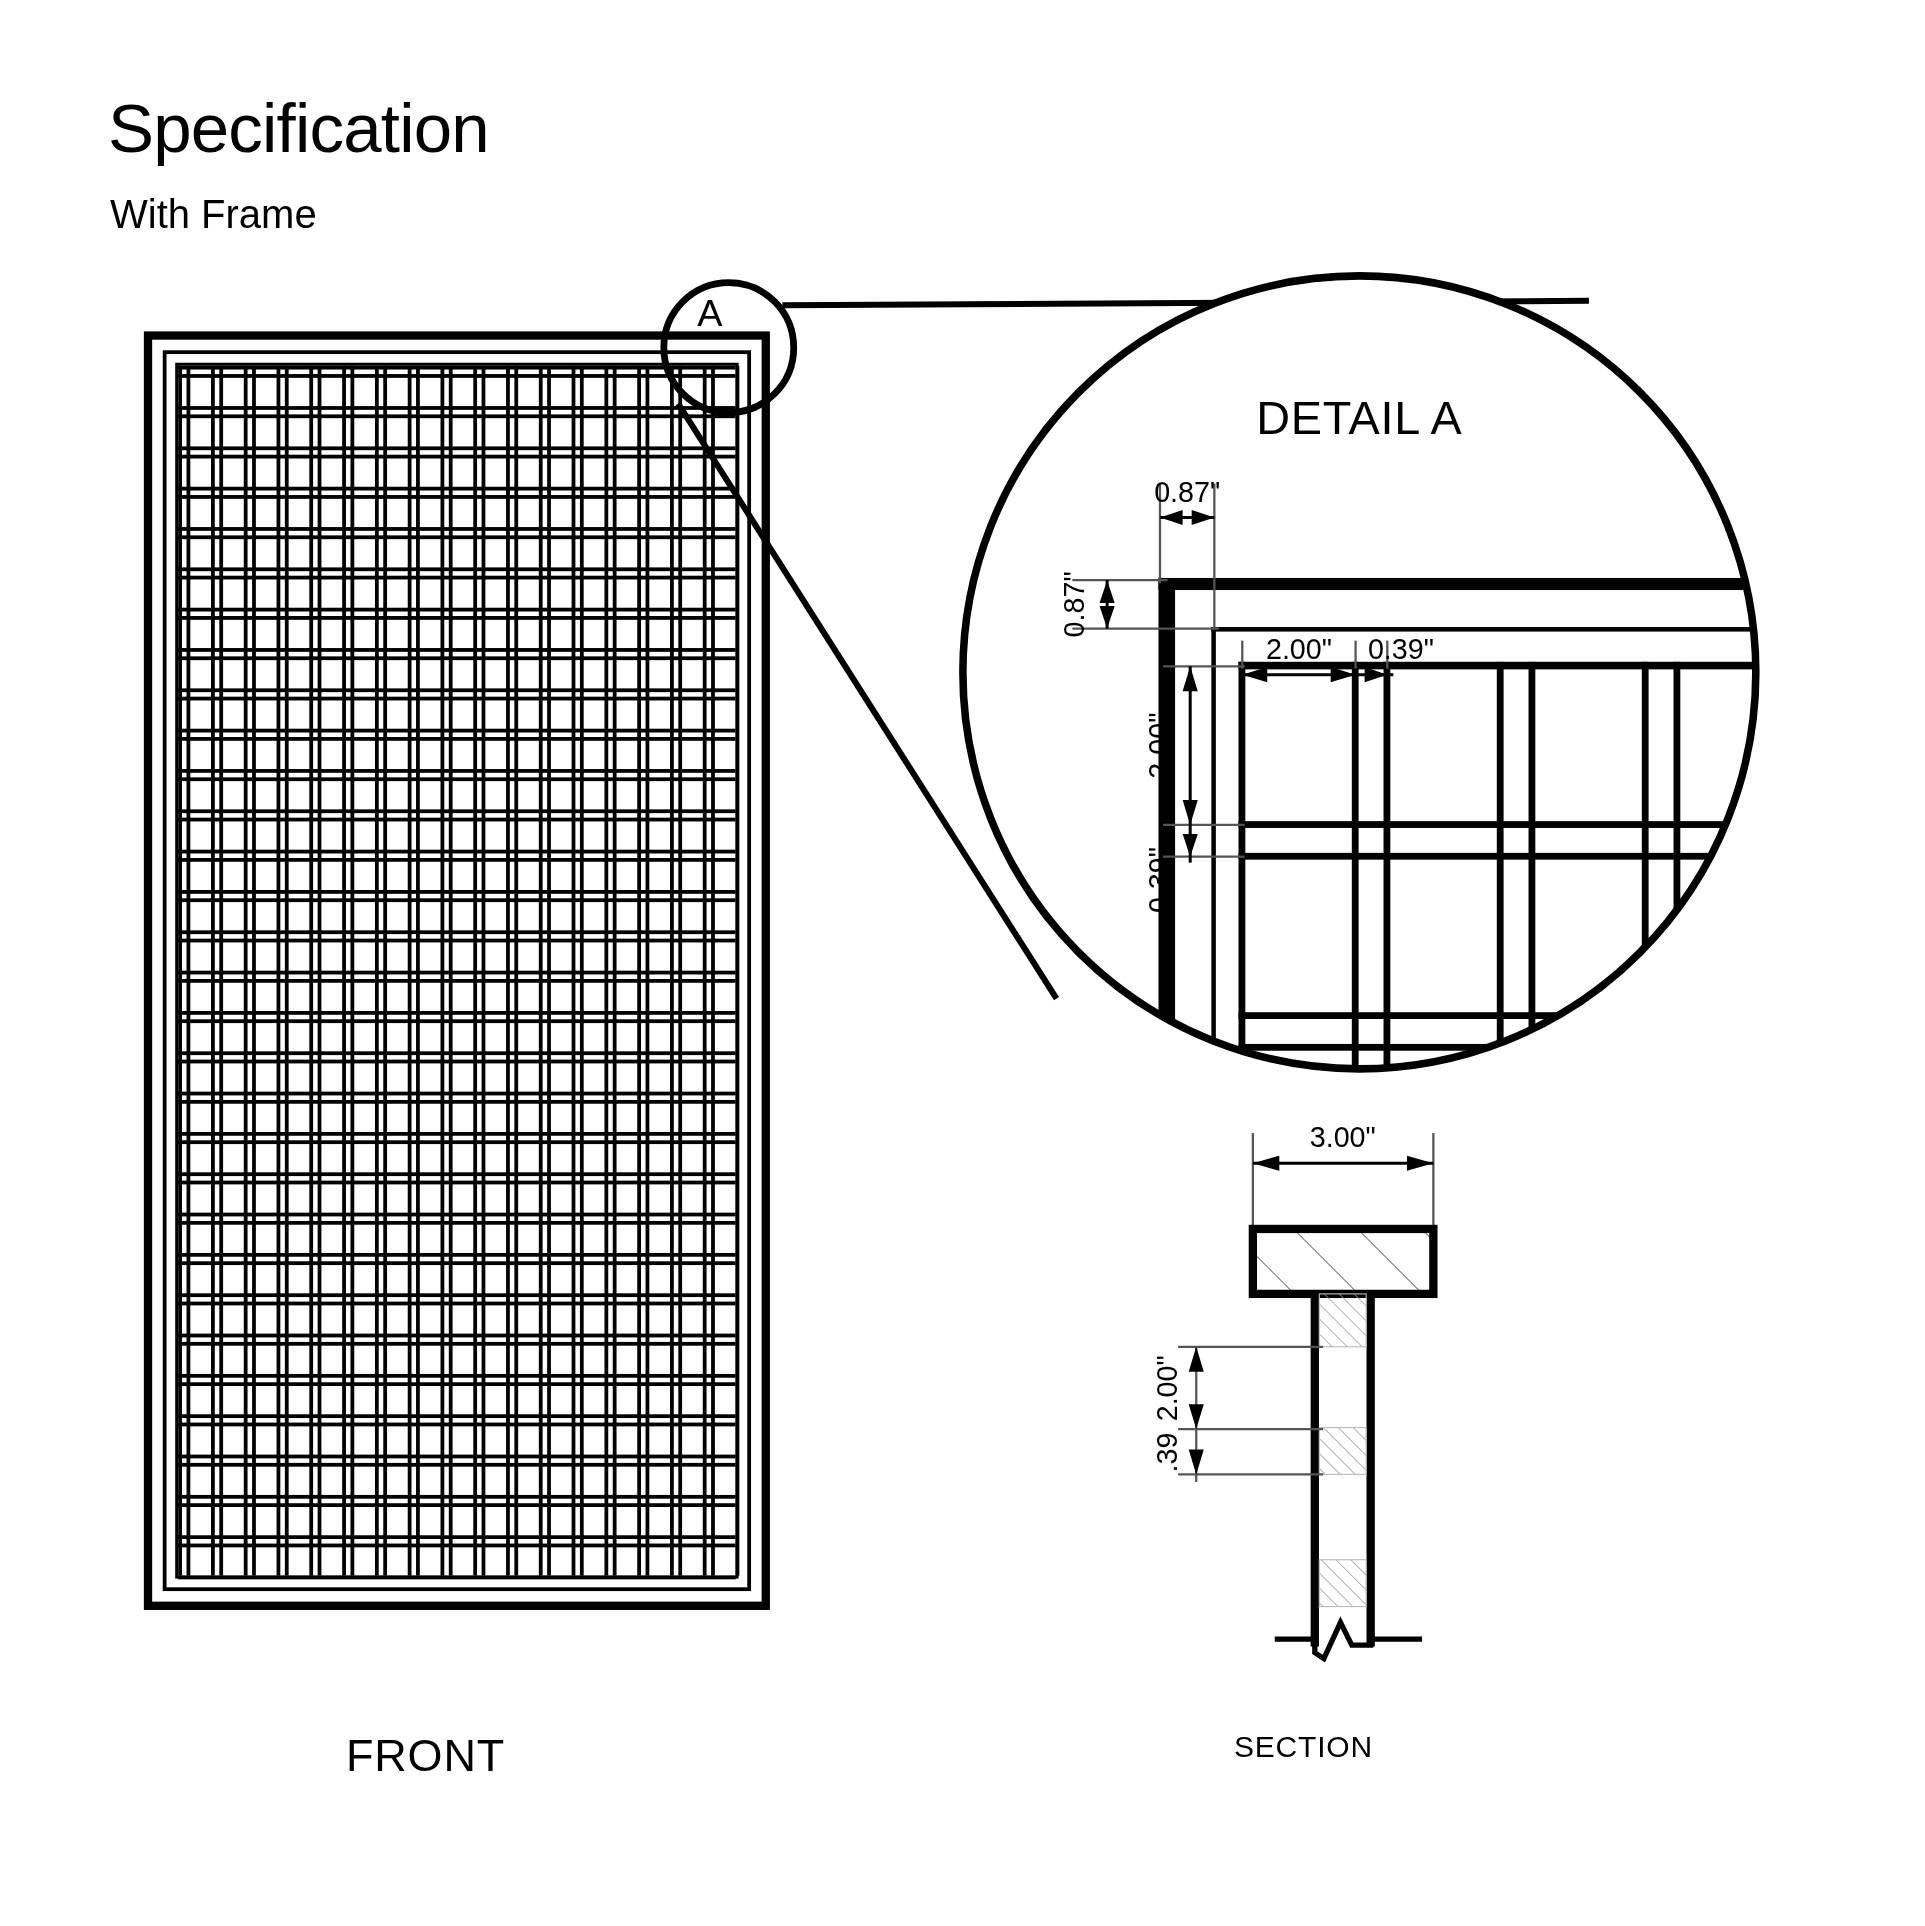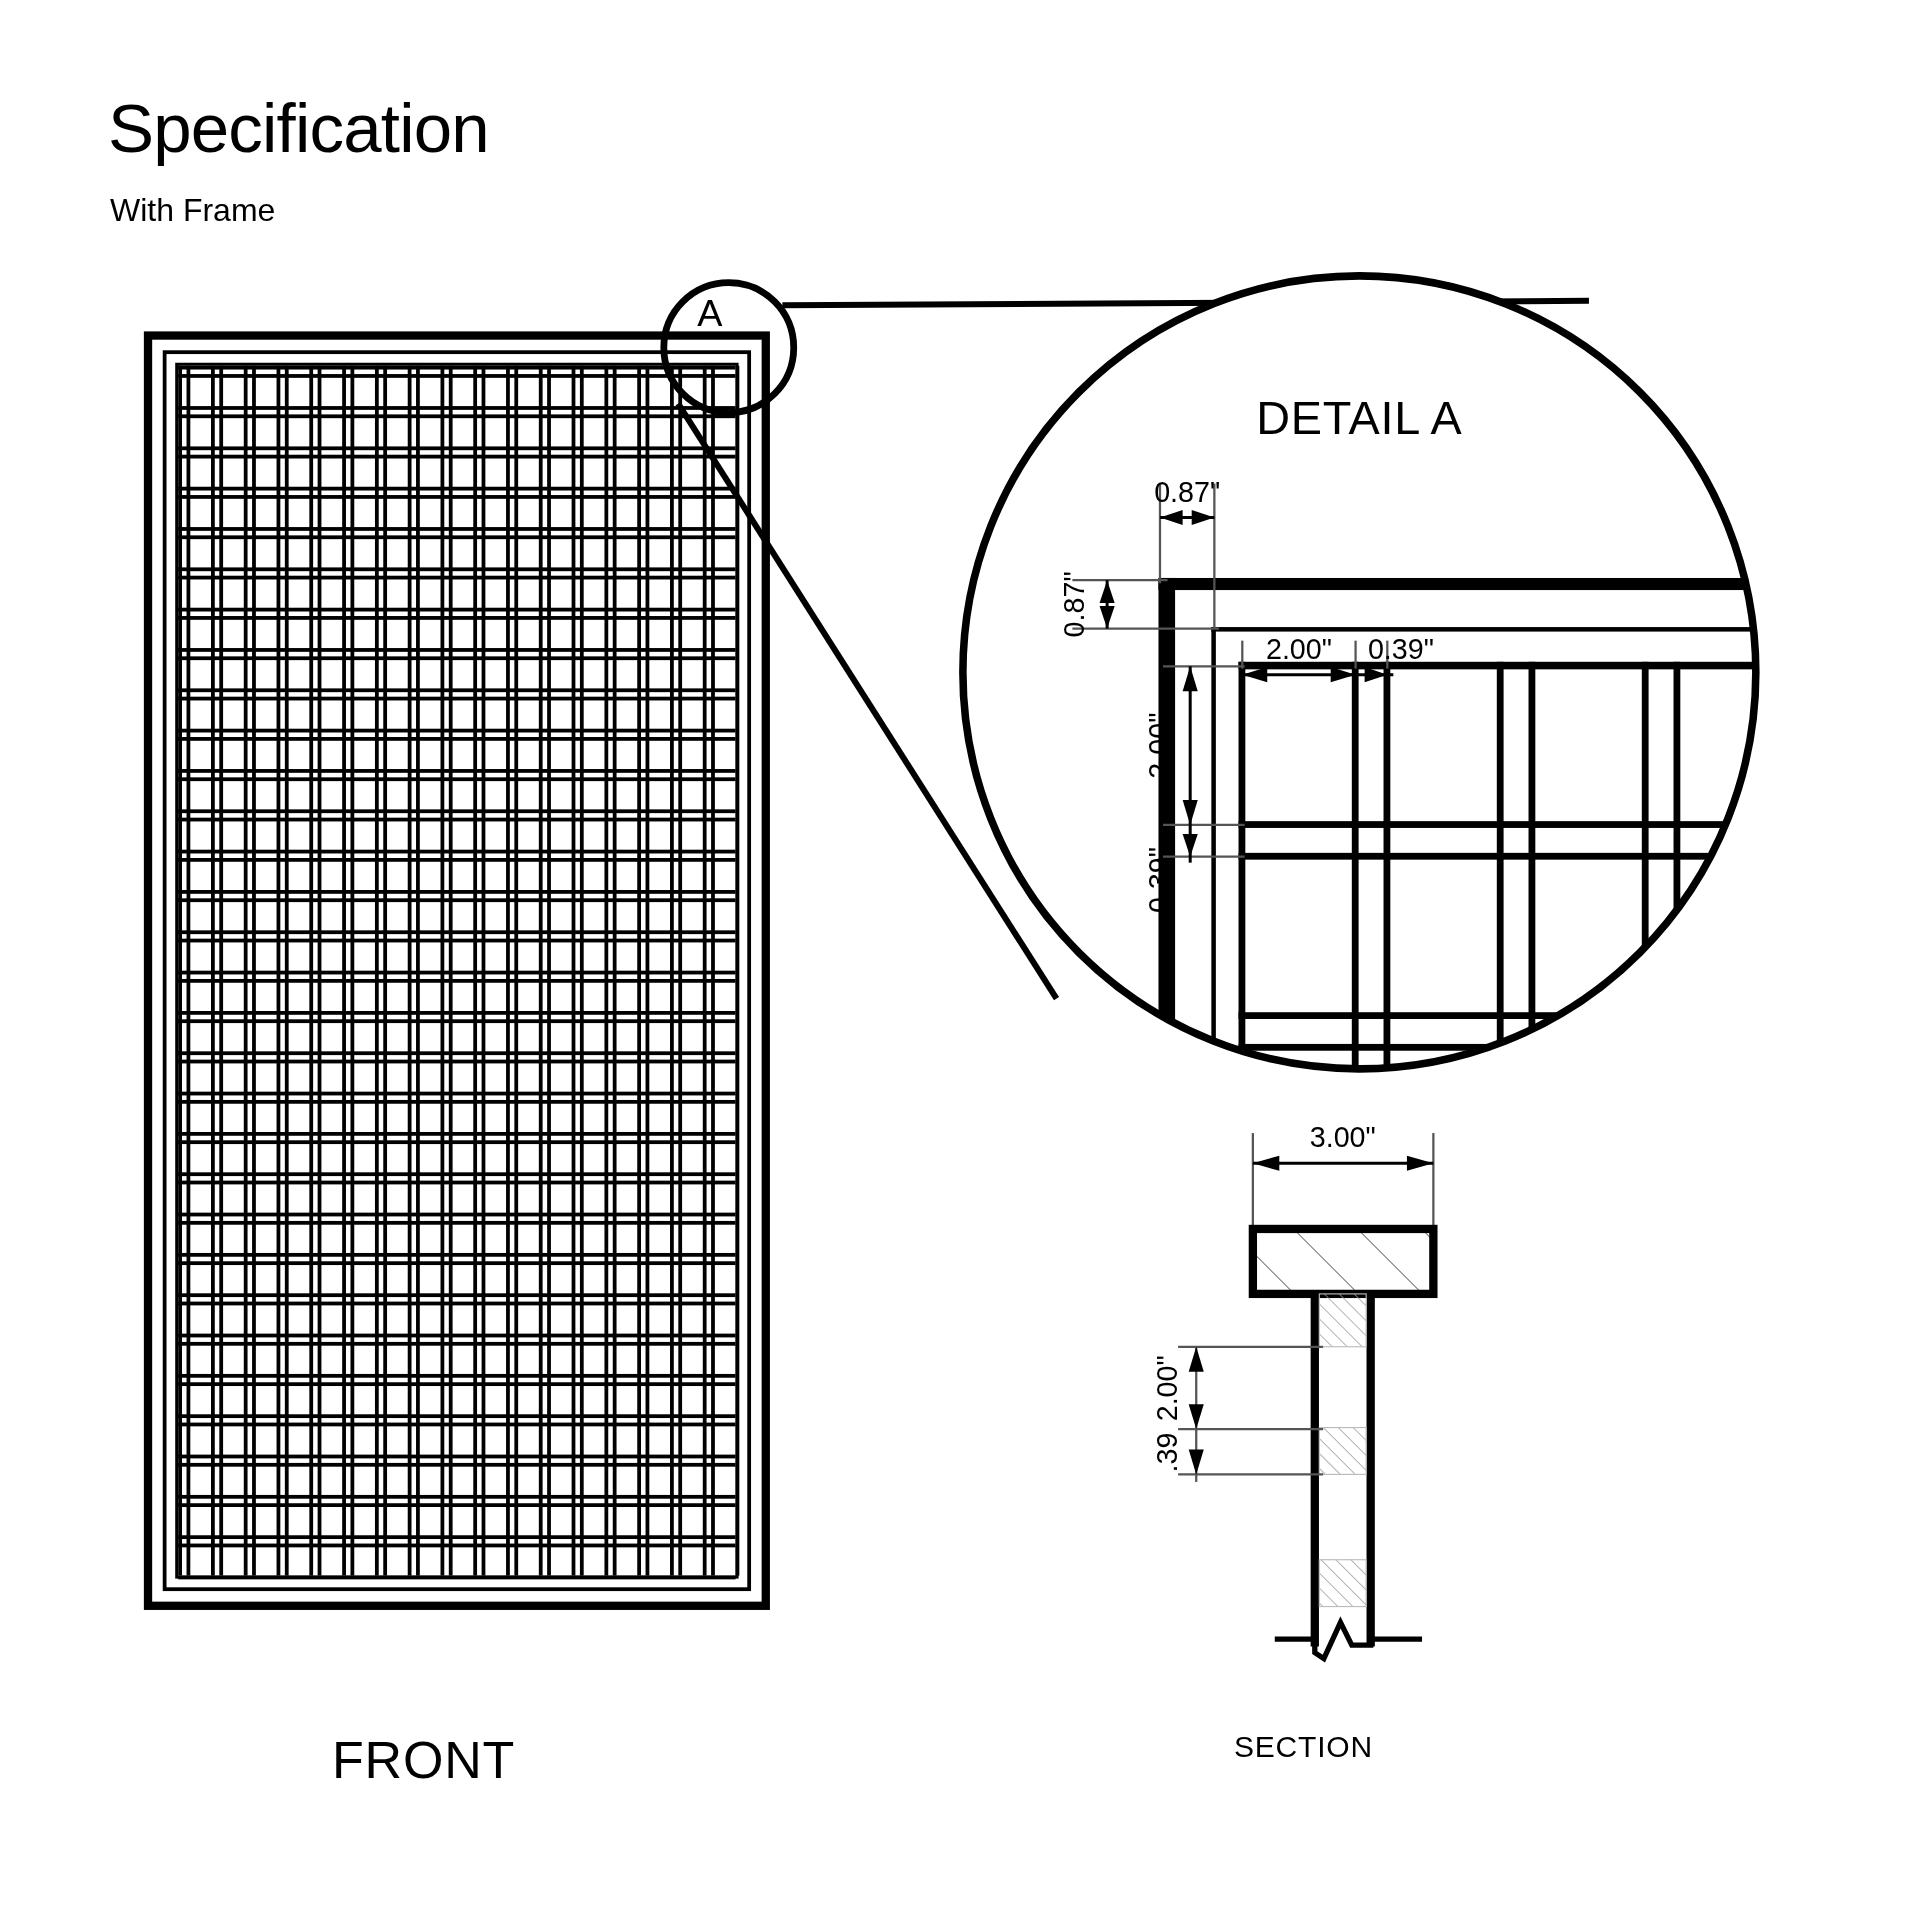--- a/index.html
+++ b/index.html
@@ -1,21 +1,21 @@
 <!DOCTYPE html>
 <html style="font-size:12px"><head>
 <meta charset="utf-8">
 <style>
   html,body{margin:0;padding:0;background:#ffffff;}
   body{width:1925px;height:1927px;position:relative;overflow:hidden;
        font-family:"Liberation Sans","DejaVu Sans",sans-serif;color:#000;}
   .page{position:absolute;inset:0;}
   #title{position:absolute;left:108px;top:94px;font-size:69px;line-height:1;letter-spacing:-0.8px;}
-  #subtitle{position:absolute;left:110px;top:194px;font-size:32px;line-height:1;}
-  #front-label{position:absolute;left:332px;top:1730px;font-size:52px;letter-spacing:0.8px;}
+  #subtitle{position:absolute;left:110px;top:194px;font-size:40px;line-height:1;}
+  #front-label{position:absolute;left:346px;top:1730px;font-size:45px;letter-spacing:0.8px;}
   #section-label{position:absolute;left:1234px;top:1730px;font-size:30px;letter-spacing:0.8px;}
   svg{position:absolute;left:0;top:0;width:1925px;height:1927px;display:block;}
   text{font-family:"Liberation Sans","DejaVu Sans",sans-serif;fill:#000;}
 </style>
 </head>
 <body>
 
 <div class="page">
 
   <div id="title">Specification</div>

